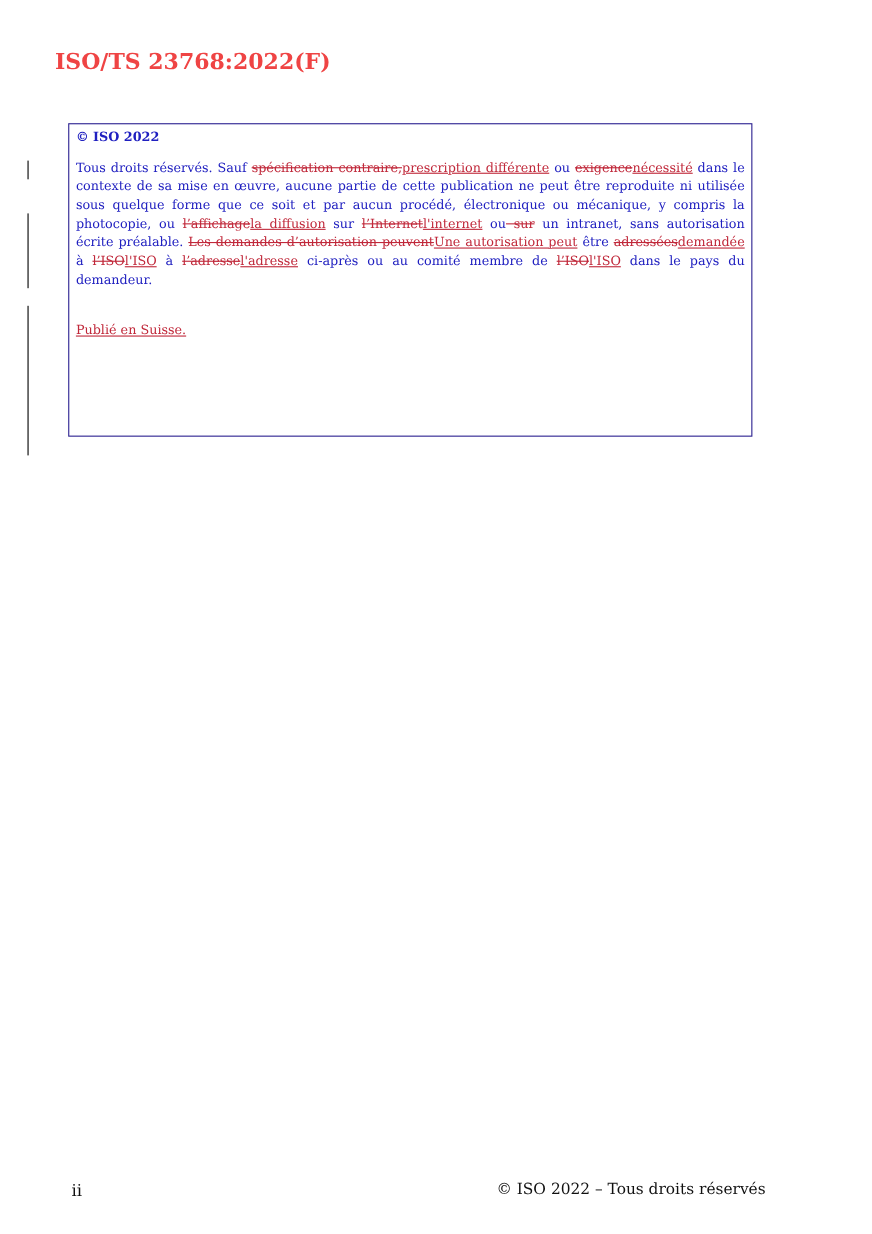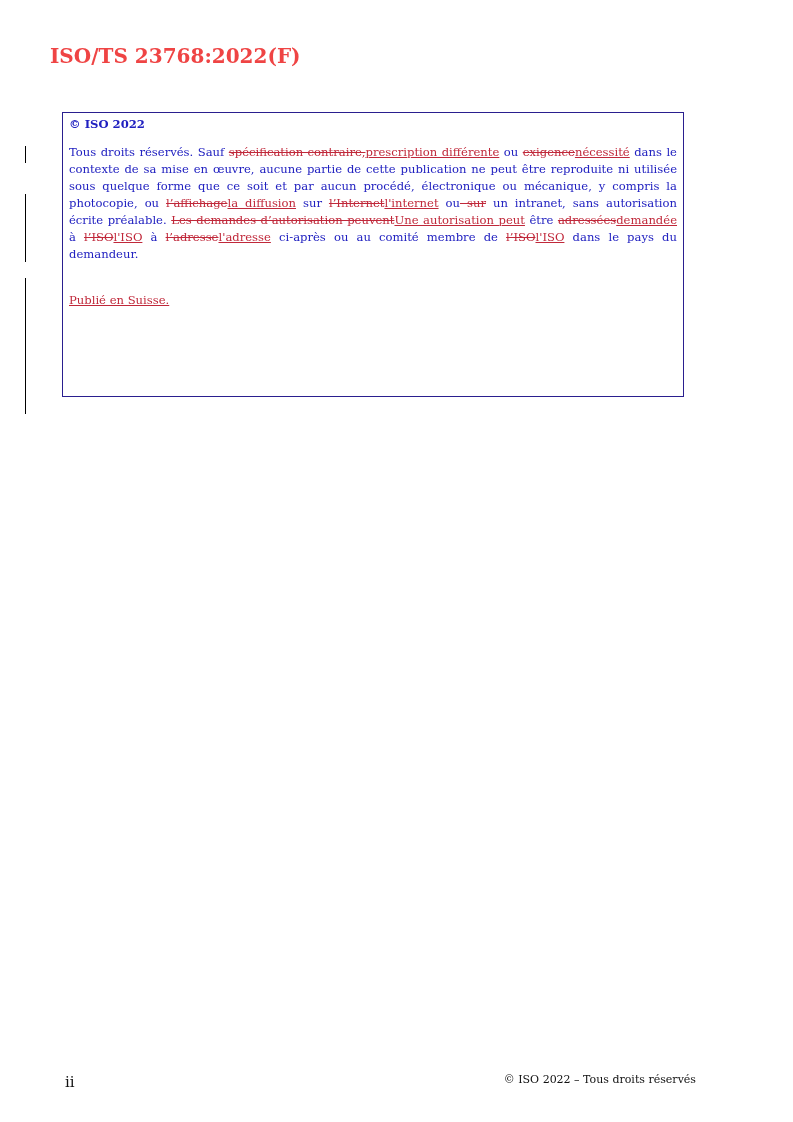--- a/index.html
+++ b/index.html
@@ -12,21 +12,21 @@
          color: #2020c0; font-size: 11.6px; line-height: 17px; }
   .box p { margin: 0; }
   .copy { margin-bottom: 11px !important; font-weight: bold; }
   .para { text-align: justify; text-align-last: left; margin-bottom: 12px !important; }
   .del { color: #c0283a; text-decoration: line-through; }
   .ins { color: #c0283a; text-decoration: underline; }
   .link { color: #2020c0; text-decoration: underline; }
   .gap { height: 17px; }
   .bar { position: absolute; left: 25px; width: 1px; background: #000; }
   .footer-left { position: absolute; left: 53px; top: 1073px; font-size: 15px; color: #111; margin-left: 12px; }
-  .footer-right { position: absolute; right: 97px; top: 1073px; font-size: 11px; color: #111; }
+  .footer-right { position: absolute; right: 97px; top: 1073px; font-size: 14px; color: #111; }
 </style>
 </head>
 <body>
 
 <div class="header">ISO/TS 23768:2022(F)</div>
 
 <div class="bar" style="top:146px;height:17px;"></div>
 <div class="bar" style="top:194px;height:68px;"></div>
 <div class="bar" style="top:278px;height:136px;"></div>
 

